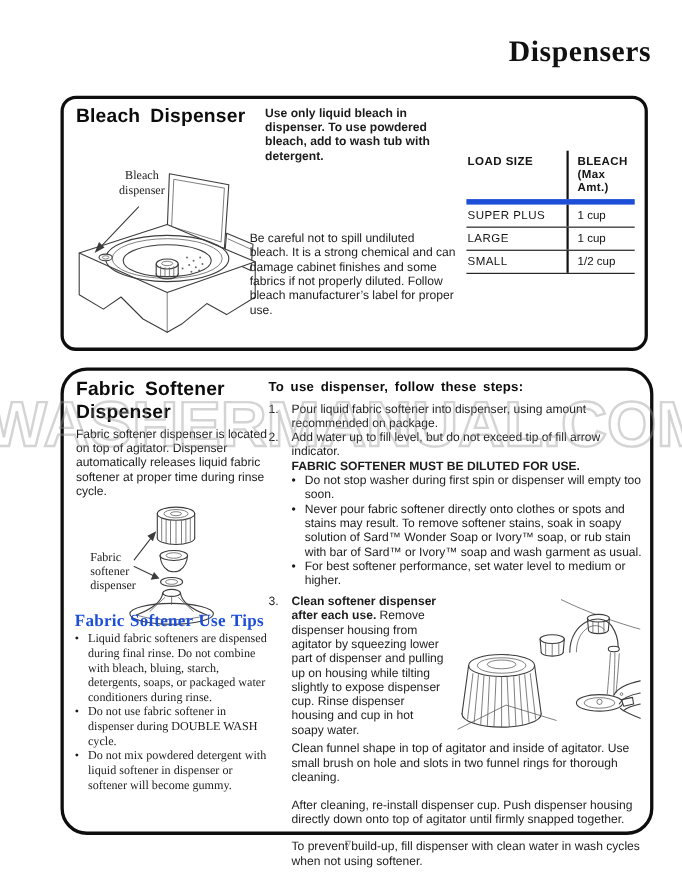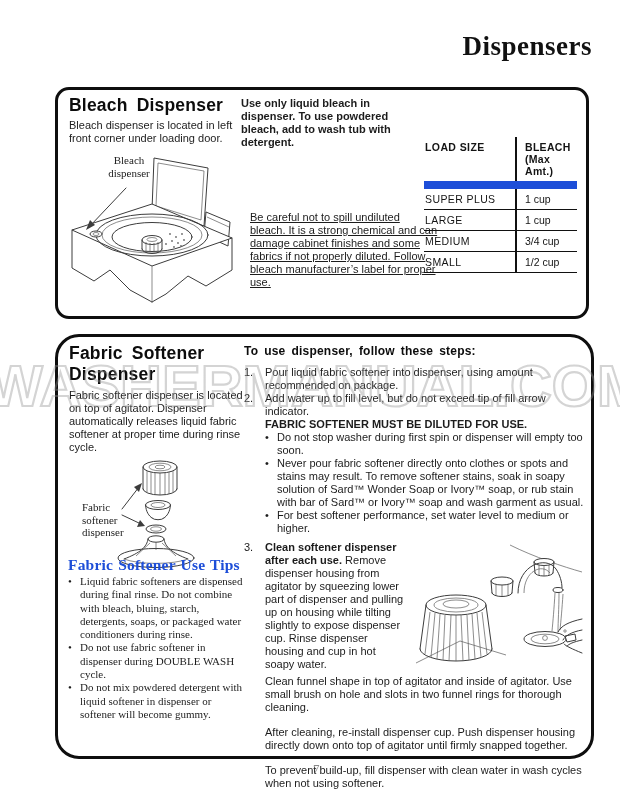--- a/index.html
+++ b/index.html
@@ -24,25 +24,25 @@
   
   .b1-heading{left:11px;top:5px;}
   .b1-intro{left:11px;top:29px;width:178px;}
   .washer-wrap{left:8px;top:60px;width:170px;height:158px;}
   .washer-wrap svg{position:absolute;left:0;top:0;}
   .diag-label{position:absolute;font-family:"Liberation Serif",serif;font-size:11px;
               line-height:12.5px;color:#222;text-align:center;}
   .b1-label{left:30px;top:4px;width:66px;}
   .b1-warning{left:183px;top:7px;width:184px;font-weight:bold;}
   .b1-pour{left:183px;top:70px;width:184px;}
-  .b1-careful{left:192px;top:121px;width:188px;text-decoration:underline;}
+  .b1-careful{left:169px;top:121px;width:188px;}
   
   .bleach-table{left:366px;top:47px;width:153px;font-size:10.5px;line-height:12px;}
   .tbl-row{display:flex;}
-  .tbl-head{font-weight:bold;letter-spacing:.3px;border-bottom:8px solid #1d4ed8;}
+  .tbl-head{font-weight:bold;letter-spacing:.3px;border-bottom:5px solid #1d4ed8;}
   .tbl-data{border-bottom:1.2px solid #111;}
   .cell1{width:88px;border-right:2.5px solid #111;padding:4px 2px 4px 1px;letter-spacing:.4px;}
   .cell2{flex:1;padding:4px 0 4px 8px;}
   
   .b2-heading{left:11px;top:6px;width:165px;line-height:21px;}
   .b2-intro{left:11px;top:52px;width:180px;}
   .agit-wrap{left:6px;top:120px;width:182px;height:112px;}
   .agit-wrap svg{position:absolute;left:0;top:0;}
   .b2-label{left:18px;top:44px;width:56px;text-align:left;}
   .tips-heading{left:10px;top:219px;font-family:"Liberation Serif",serif;font-weight:bold;
@@ -72,21 +72,20 @@
 </head>
 <body>
 
 <div class="page">
 
   <div class="doc-title">Dispensers</div>
   <div class="watermark">WASHERMANUAL.COM</div>
 
   <div class="box" id="box1">
     <div class="abs h-sans b1-heading">Bleach Dispenser</div>
-    <div class="abs body-txt b1-intro">Bleach dispenser is located in left front corner under loading door.</div>
 
     <div class="abs washer-wrap">
       <svg width="170" height="158" viewBox="0 0 170 158">
 
         <polygon class="lnw" points="88,8 142,18 138,76 86,60"></polygon>
         <polygon class="thin" points="92,13 138,21 135,70 90,56" fill="none"></polygon>
 
         <polygon class="lnw" points="140,62 164,72 162,96 138,85"></polygon>
         <line class="thin" x1="141" y1="67" x2="163" y2="77"></line>
 
@@ -143,24 +142,20 @@
           <div>(Max Amt.)</div>
         </div>
       </div>
       <div class="tbl-row tbl-data">
         <div class="cell1">SUPER PLUS</div>
         <div class="cell2">1 cup</div>
       </div>
       <div class="tbl-row tbl-data">
         <div class="cell1">LARGE</div>
         <div class="cell2">1 cup</div>
-      </div>
-      <div class="tbl-row tbl-data">
-        <div class="cell1">MEDIUM</div>
-        <div class="cell2">3/4 cup</div>
       </div>
       <div class="tbl-row tbl-data">
         <div class="cell1">SMALL</div>
         <div class="cell2">1/2 cup</div>
       </div>
     </div>
   </div>
 
   <div class="box" id="box2">
     <div class="abs h-sans b2-heading">Fabric Softener Dispenser</div>

